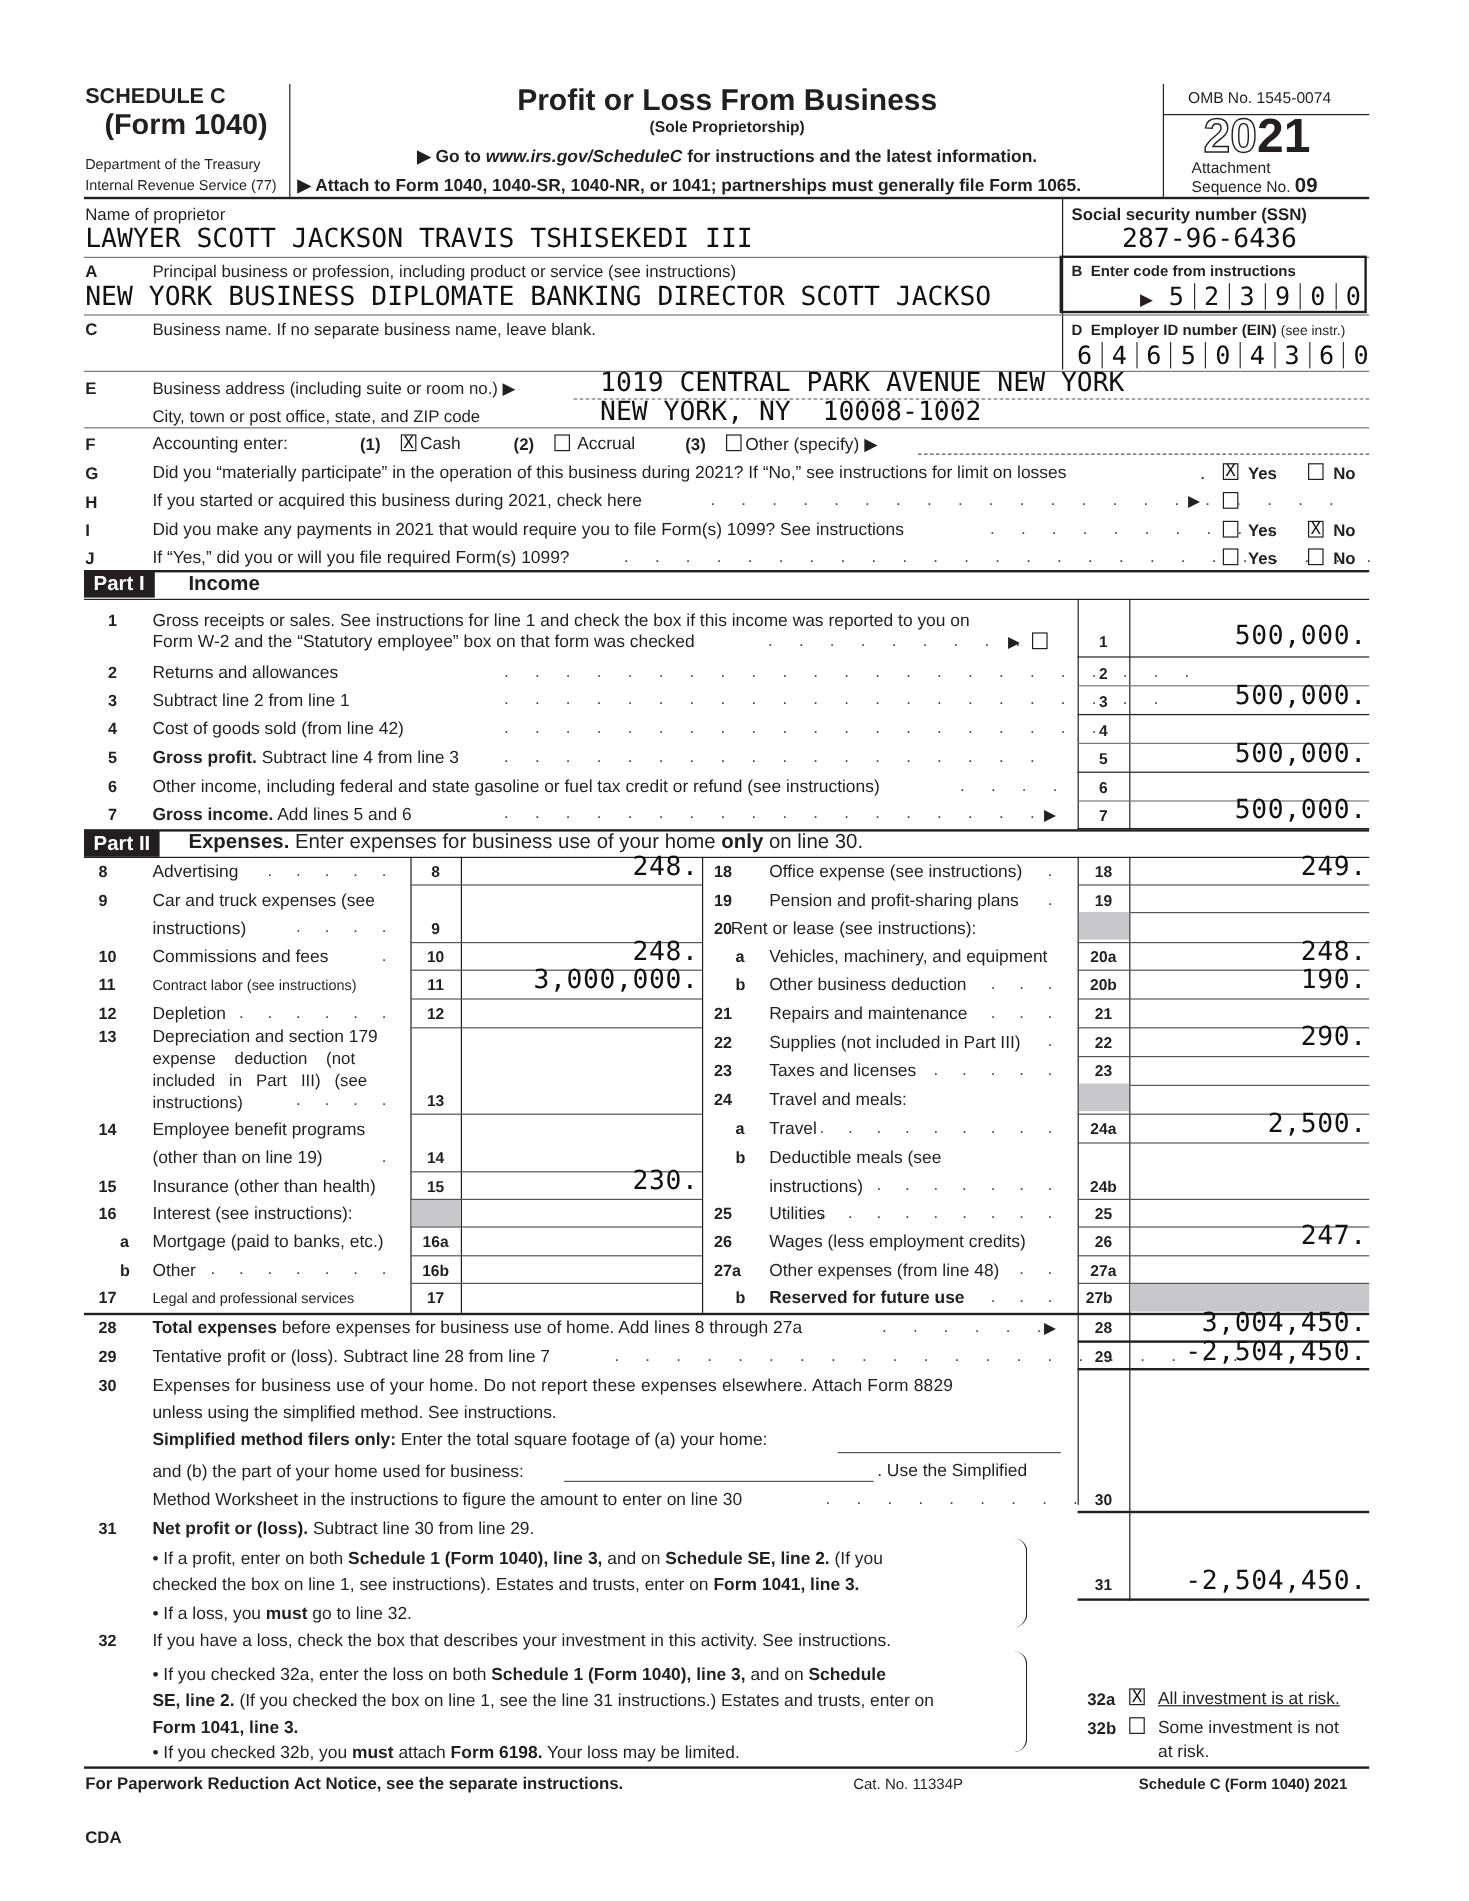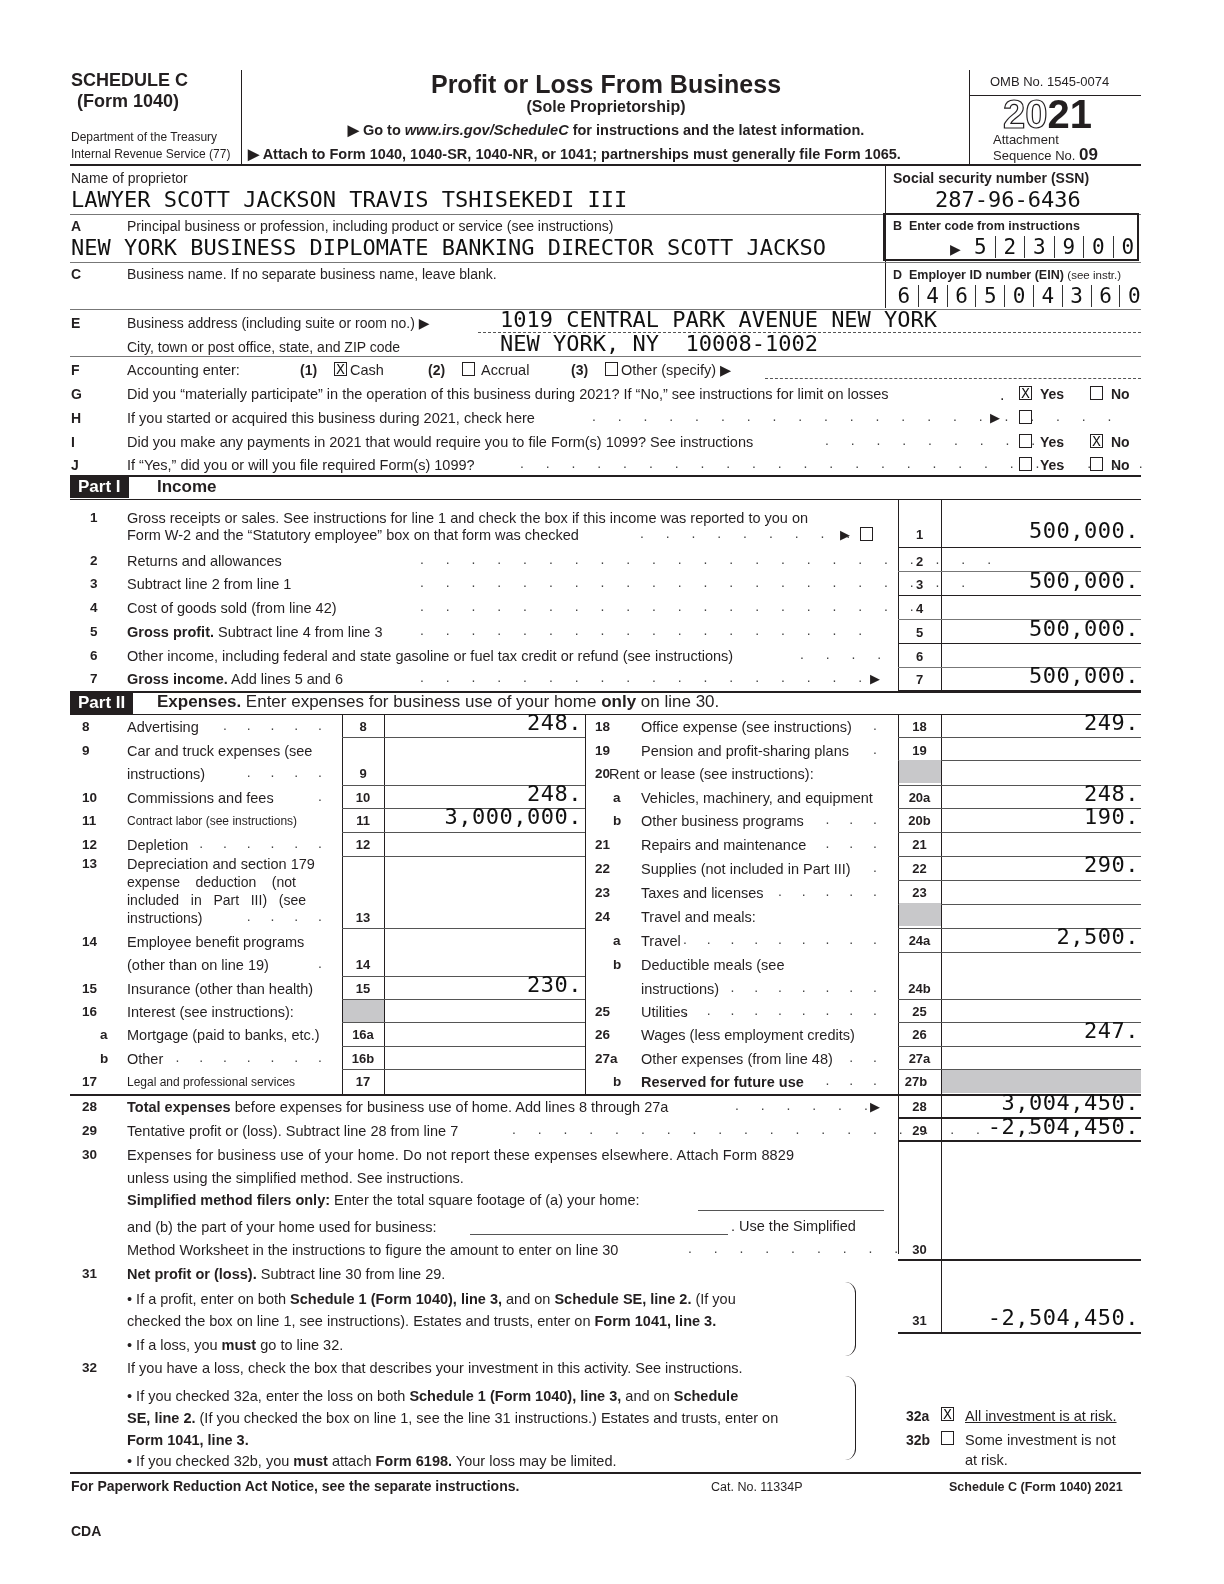--- a/index.html
+++ b/index.html
@@ -18,27 +18,27 @@
   .lnum { font-size:13px; font-weight:bold; text-align:center; }
   .amt { position:absolute; font-family:"DejaVu Sans Mono", monospace; font-size:22px; text-align:right; color:#111; letter-spacing:0.5px; }
   .dots { letter-spacing:9px; color:#444; }
   .partbox { position:absolute; background:#231f20; color:#fff; font-weight:bold; font-size:17px; padding:1px 8px 1px 8px; }
   .brace { position:absolute; border-right:1.5px solid #231f20; border-radius:0 14px 14px 0; width:10px; }
 </style>
 </head>
 <body>
 
 <div class="abs b" style="left:71px;top:70px;font-size:18px;">SCHEDULE C</div>
-<div class="abs b" style="left:77px;top:91px;font-size:18px;">(Form 1040)</div>
+<div class="abs b" style="left:87px;top:91px;font-size:24px;">(Form 1040)</div>
 <div class="abs" style="left:71px;top:130px;font-size:12px;">Department of the Treasury</div>
 <div class="abs" style="left:71px;top:147px;font-size:12px;">Internal Revenue Service (77)</div>
 <div class="vl" style="left:241px;top:70px;height:94px;"></div>
 
 <div class="abs b" style="left:242px;top:70px;width:728px;text-align:center;font-size:25px;">Profit or Loss From Business</div>
-<div class="abs b" style="left:242px;top:98px;width:728px;text-align:center;font-size:16px;">(Sole Proprietorship)</div>
+<div class="abs b" style="left:242px;top:98px;width:728px;text-align:center;font-size:13px;">(Sole Proprietorship)</div>
 <div class="abs b" style="left:242px;top:122px;width:728px;text-align:center;font-size:14.5px;"><span>▶ Go to </span><i>www.irs.gov/ScheduleC</i><span> for instructions and the latest information.</span></div>
 <div class="abs b" style="left:248px;top:146px;font-size:14.5px;white-space:nowrap;">▶ Attach to Form 1040, 1040-SR, 1040-NR, or 1041; partnerships must generally file Form 1065.</div>
 
 <div class="vl" style="left:969px;top:70px;height:94px;"></div>
 <div class="abs" style="left:990px;top:74px;font-size:13px;">OMB No. 1545-0074</div>
 <div class="hl" style="left:970px;top:95px;width:171px;"></div>
 <div class="abs" style="left:1003px;top:93px;font-size:40px;font-weight:bold;line-height:42px;"><span style="color:#fff;-webkit-text-stroke:1.2px #231f20;">20</span><span>21</span></div>
 <div class="abs" style="left:993px;top:132px;font-size:13px;">Attachment</div>
 <div class="abs" style="left:993px;top:145px;font-size:13px;"><span>Sequence No.</span> <b style="font-size:17px;">09</b></div>
 <div class="hl thick" style="left:70px;top:164px;width:1071px;"></div>
@@ -279,21 +279,21 @@
     <div class="abs lbl" style="left:609px;top:766px;">Rent or lease (see instructions):</div>
     <div class="gray" style="left:899px;top:760px;width:42px;height:23px;"></div>
     <div class="amt" style="left:941px;top:757px;width:198px;"></div>
     <div class="hl" style="left:898px;top:785px;width:243px;background:#555;"></div>
     <div class="abs num" style="left:613px;top:790px;">a</div>
     <div class="abs lbl" style="left:641px;top:790px;">Vehicles, machinery, and equipment</div>
     <div class="abs lnum" style="left:898px;top:790px;width:43px;">20a</div>
     <div class="amt" style="left:941px;top:781px;width:198px;">248.</div>
     <div class="hl" style="left:898px;top:808px;width:243px;background:#555;"></div>
     <div class="abs num" style="left:613px;top:813px;">b</div>
-    <div class="abs lbl" style="left:641px;top:813px;">Other business programs</div>
+    <div class="abs lbl" style="left:641px;top:813px;">Other business deduction</div>
     <div class="abs lnum" style="left:898px;top:813px;width:43px;">20b</div>
     <div class="amt" style="left:941px;top:804px;width:198px;">190.</div>
     <div class="hl" style="left:898px;top:832px;width:243px;background:#555;"></div>
     <div class="abs num" style="left:595px;top:837px;">21</div>
     <div class="abs lbl" style="left:641px;top:837px;">Repairs and maintenance</div>
     <div class="abs lnum" style="left:898px;top:837px;width:43px;">21</div>
     <div class="amt" style="left:941px;top:828px;width:198px;"></div>
     <div class="hl" style="left:898px;top:856px;width:243px;background:#555;"></div>
     <div class="abs num" style="left:595px;top:861px;">22</div>
     <div class="abs lbl" style="left:641px;top:861px;">Supplies (not included in Part III)</div>

